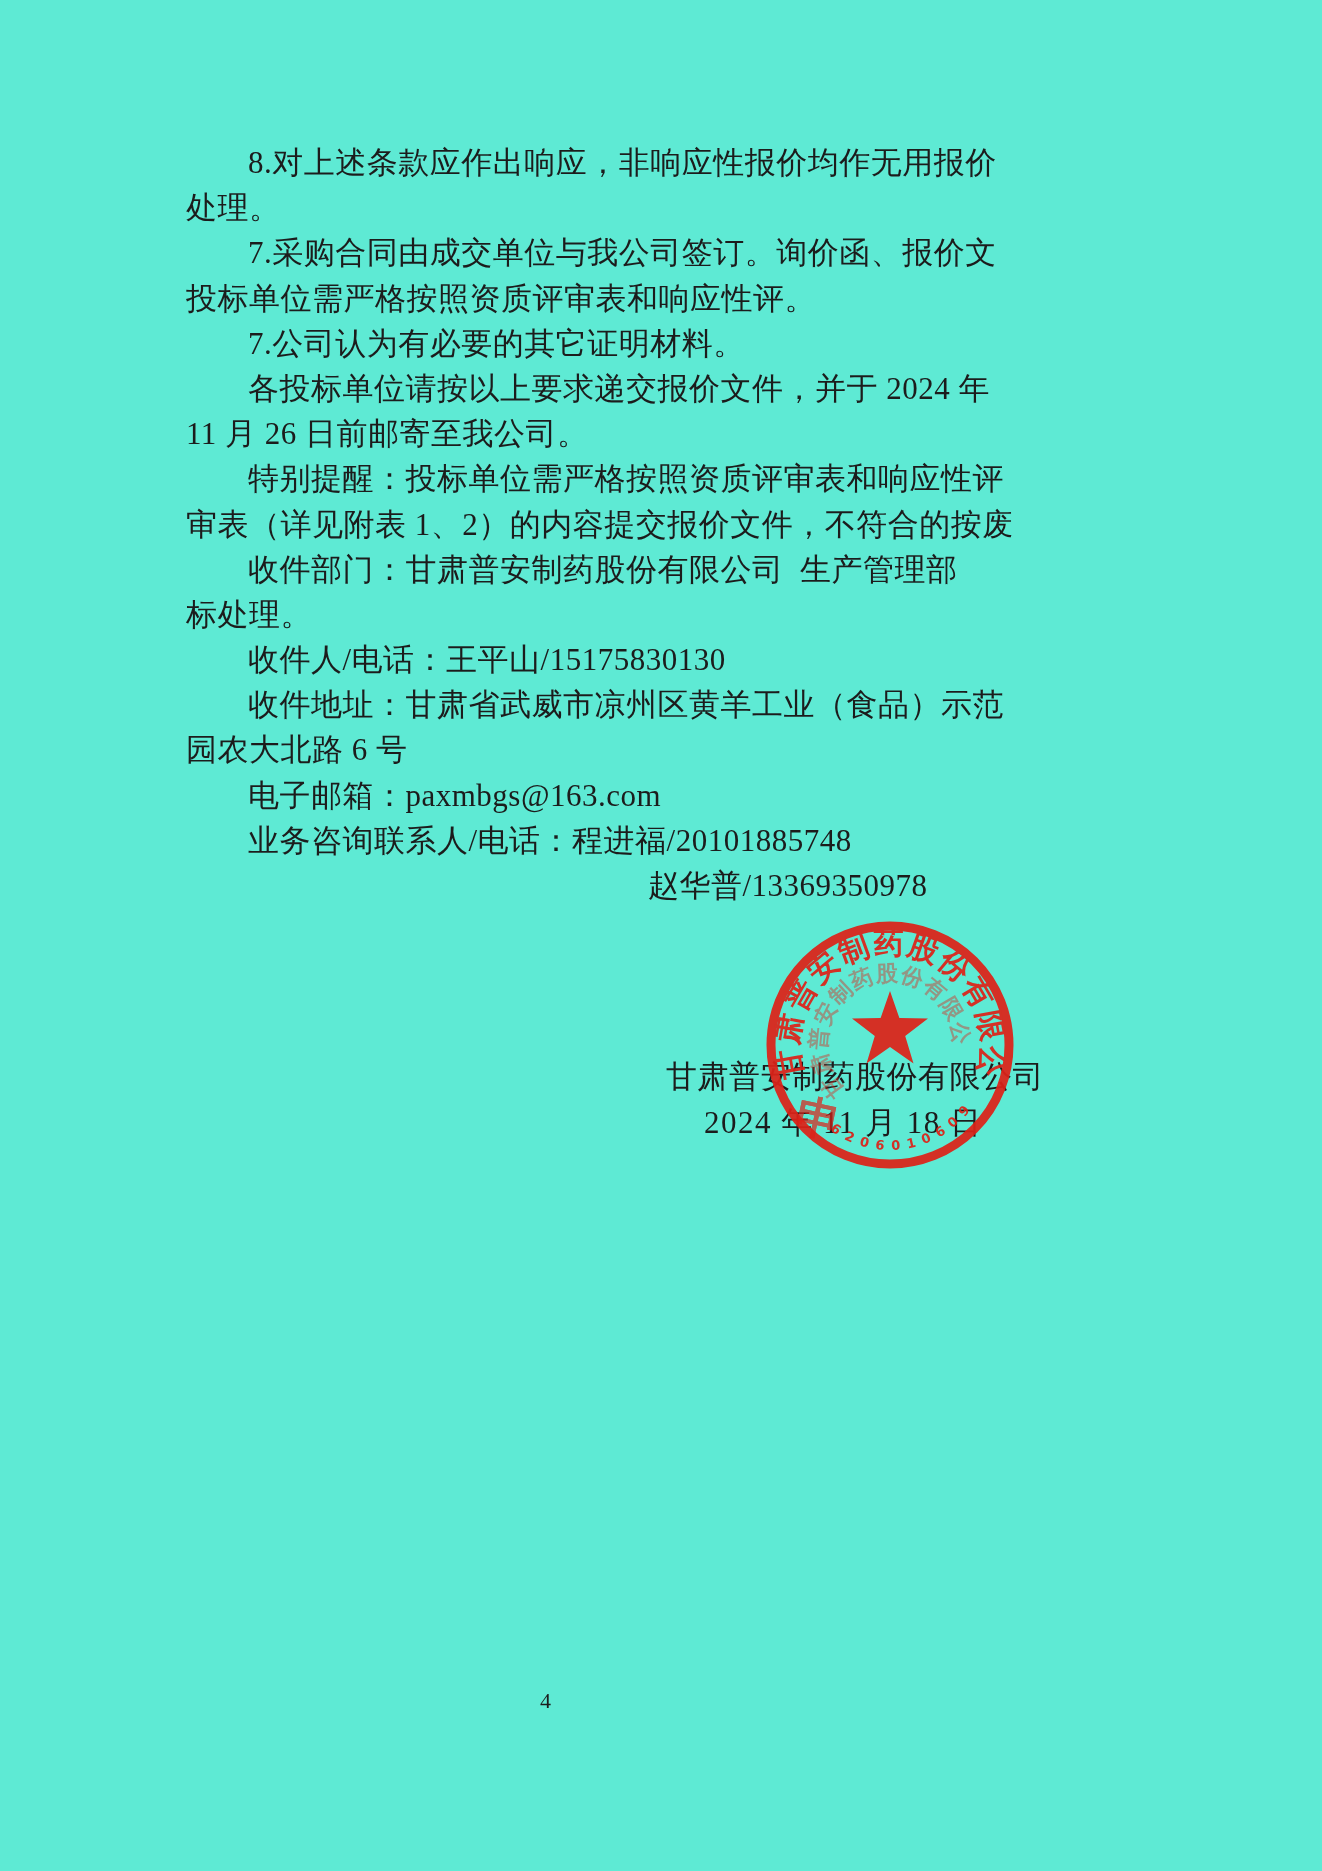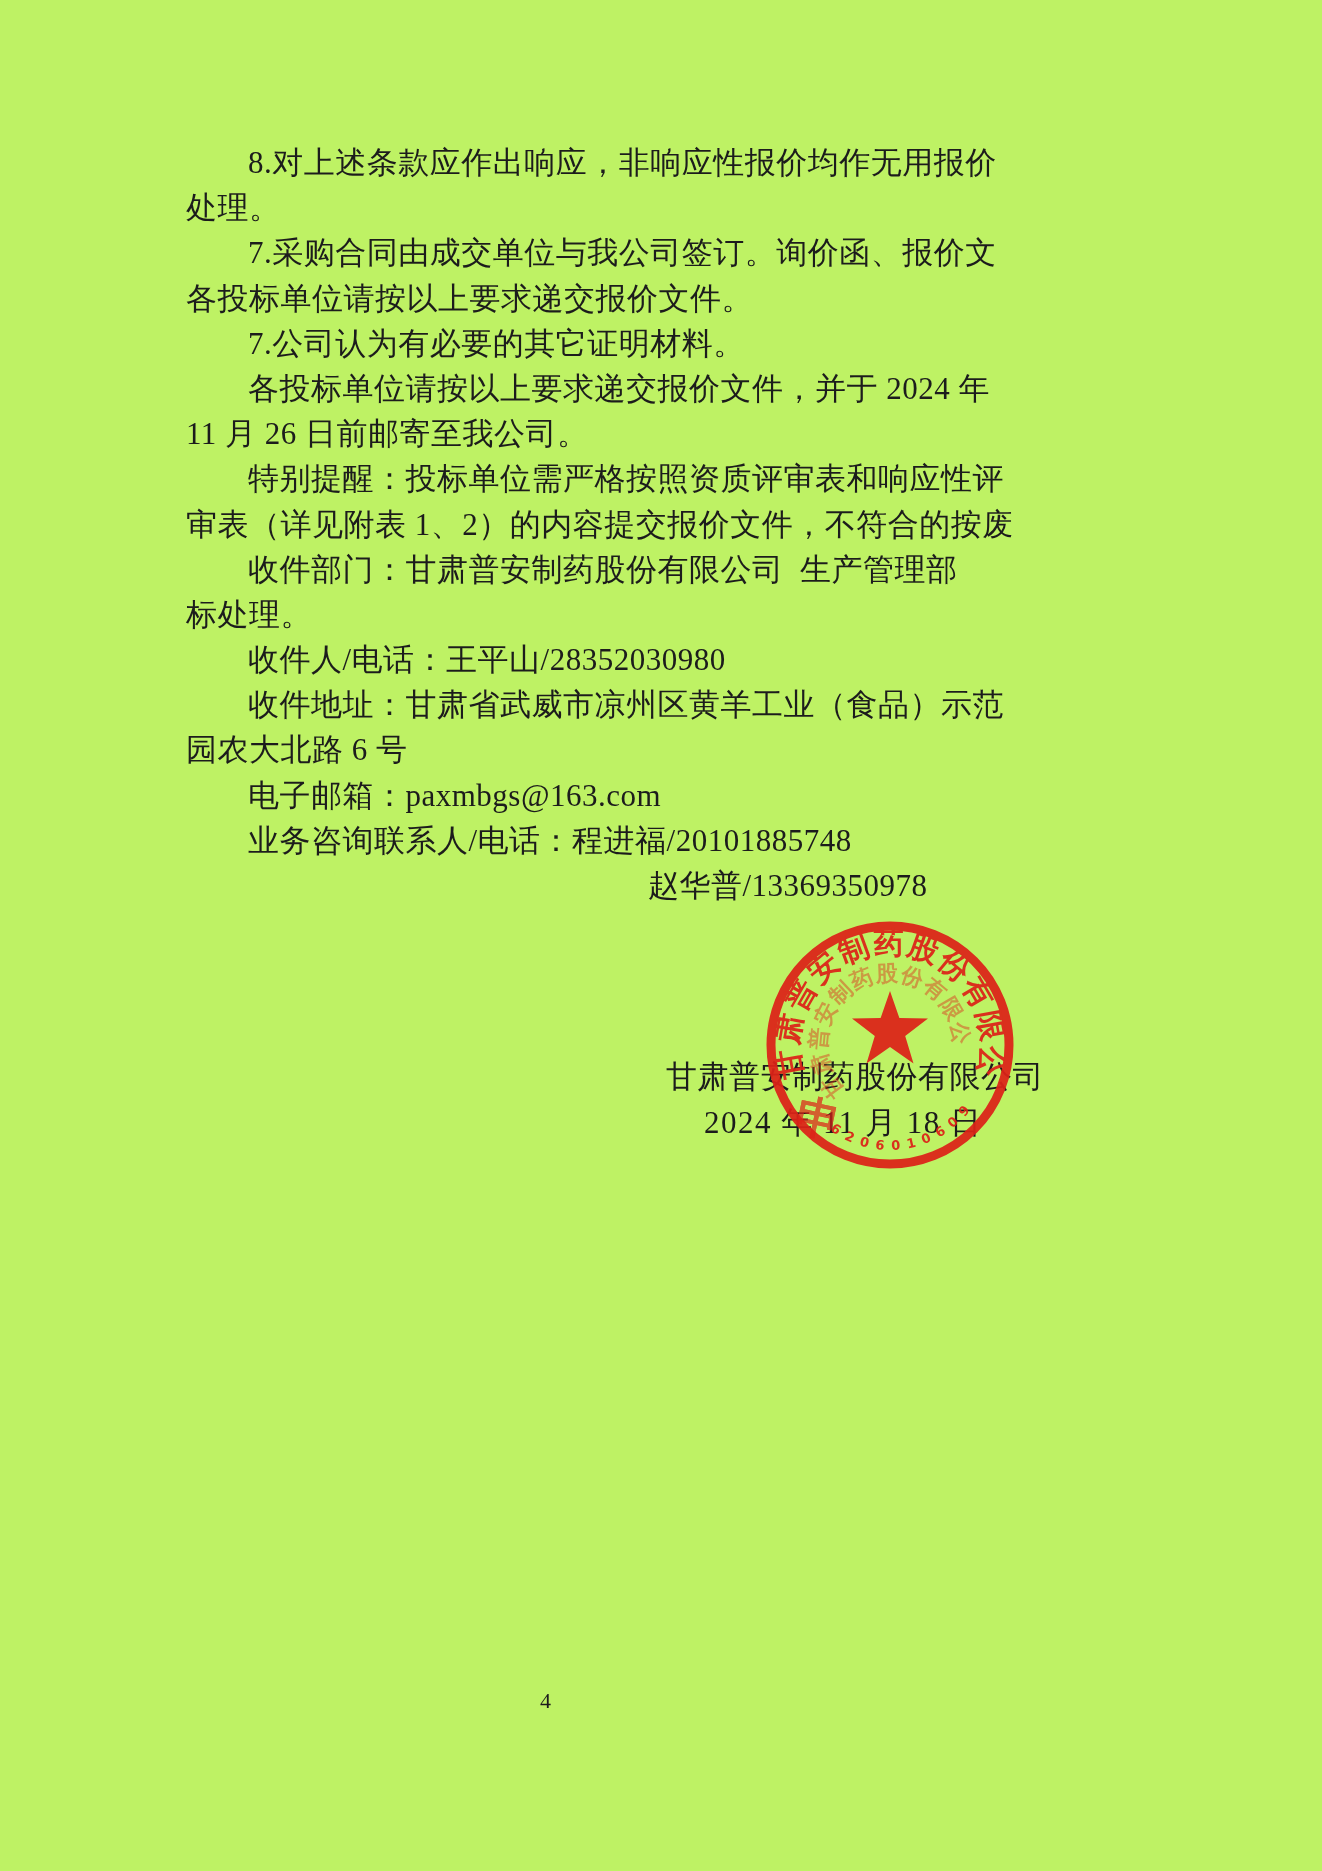--- a/index.html
+++ b/index.html
@@ -6,21 +6,21 @@
   body {
     width:1322px; height:1871px;
     background:#ffffff;
     position:relative;
     font-family:"Liberation Serif", serif;
     color:#1c1c1c;
     overflow:hidden;
   }
   .page {
     position:absolute; inset:0;
-    background:#bef264;
+    background:#5eead4;
   }
   .doc-body {
     position:absolute;
     left:186px; top:140px; width:790px;
     font-size:31px;
     line-height:45.2px;
     letter-spacing:0.5px;
   }
   .line { white-space:pre; height:45.2px; }
   .indent-1 { padding-left:62px; }
@@ -74,29 +74,29 @@
 </style>
 </head>
 <body>
 
 <div class="page">
 
   <div class="doc-body">
     <div class="line indent-1">8.对上述条款应作出响应，非响应性报价均作无用报价</div>
     <div class="line">处理。</div>
     <div class="line indent-1">7.采购合同由成交单位与我公司签订。询价函、报价文</div>
-    <div class="line">各投标单位请按以上要求递交报价文件。</div>
+    <div class="line">投标单位需严格按照资质评审表和响应性评。</div>
     <div class="line indent-1">7.公司认为有必要的其它证明材料。</div>
     <div class="line indent-1">各投标单位请按以上要求递交报价文件，并于 2024 年</div>
     <div class="line">11 月 26 日前邮寄至我公司。</div>
     <div class="line indent-1">特别提醒：投标单位需严格按照资质评审表和响应性评</div>
     <div class="line">审表（详见附表 1、2）的内容提交报价文件，不符合的按废</div>
     <div class="line indent-1">收件部门：甘肃普安制药股份有限公司  生产管理部</div>
     <div class="line">标处理。</div>
-    <div class="line indent-1">收件人/电话：王平山/28352030980</div>
+    <div class="line indent-1">收件人/电话：王平山/15175830130</div>
     <div class="line indent-1">收件地址：甘肃省武威市凉州区黄羊工业（食品）示范</div>
     <div class="line">园农大北路 6 号</div>
     <div class="line indent-1">电子邮箱：paxmbgs@163.com</div>
     <div class="line indent-1">业务咨询联系人/电话：程进福/20101885748</div>
     <div class="line indent-2">赵华普/13369350978</div>
   </div>
 
   <div class="signature-company">甘肃普安制药股份有限公司</div>
   <div class="signature-date">2024 年 11 月 18 日</div>
 

